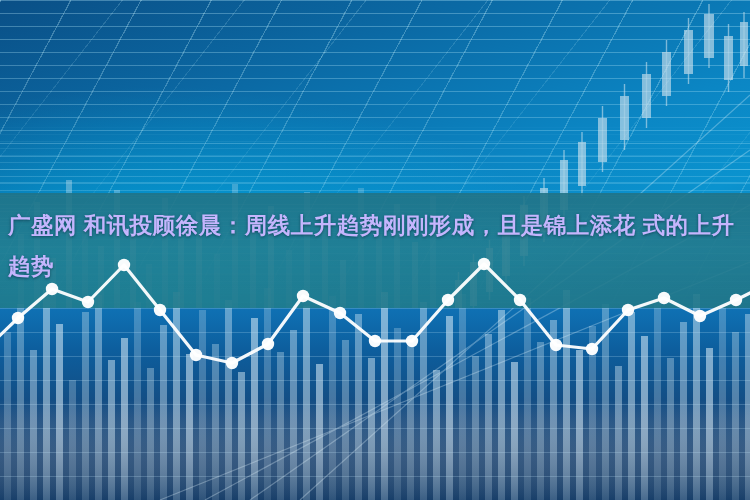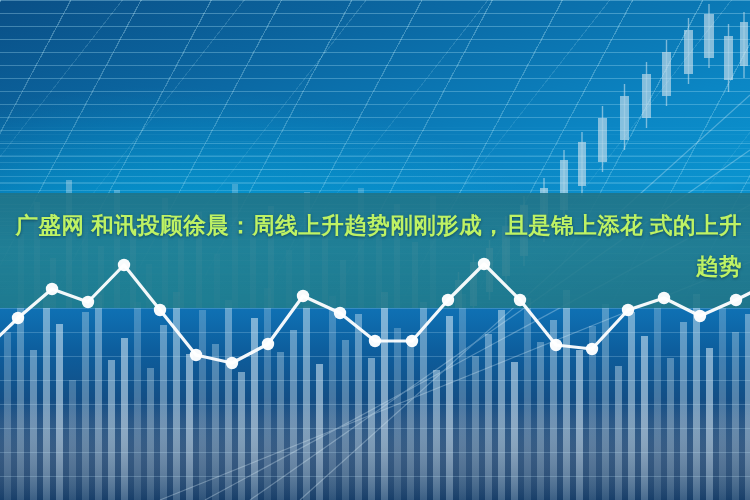--- a/index.html
+++ b/index.html
@@ -73,22 +73,22 @@
     top:193px;height:115px;
     background:linear-gradient(to bottom, rgba(33,115,134,.90) 0%, rgba(36,124,142,.88) 50%, rgba(33,118,136,.90) 100%);
   }
 
   
   svg.art{position:absolute;left:0;top:0;width:750px;height:500px;overflow:visible;}
 
   
   .title{
     position:absolute;left:0;right:0;top:205px;
-    text-align:right;
-    color:#bef264;
+    text-align:left;
+    color:#c4b5fd;
     font-size:22.5px;
     font-weight:bold;
     line-height:41px;
     letter-spacing:.5px;
     text-shadow:0 1px 3px rgba(0,30,50,.55);
     padding:0 8px;
     z-index:30;
   }
 </style>
 </head>

